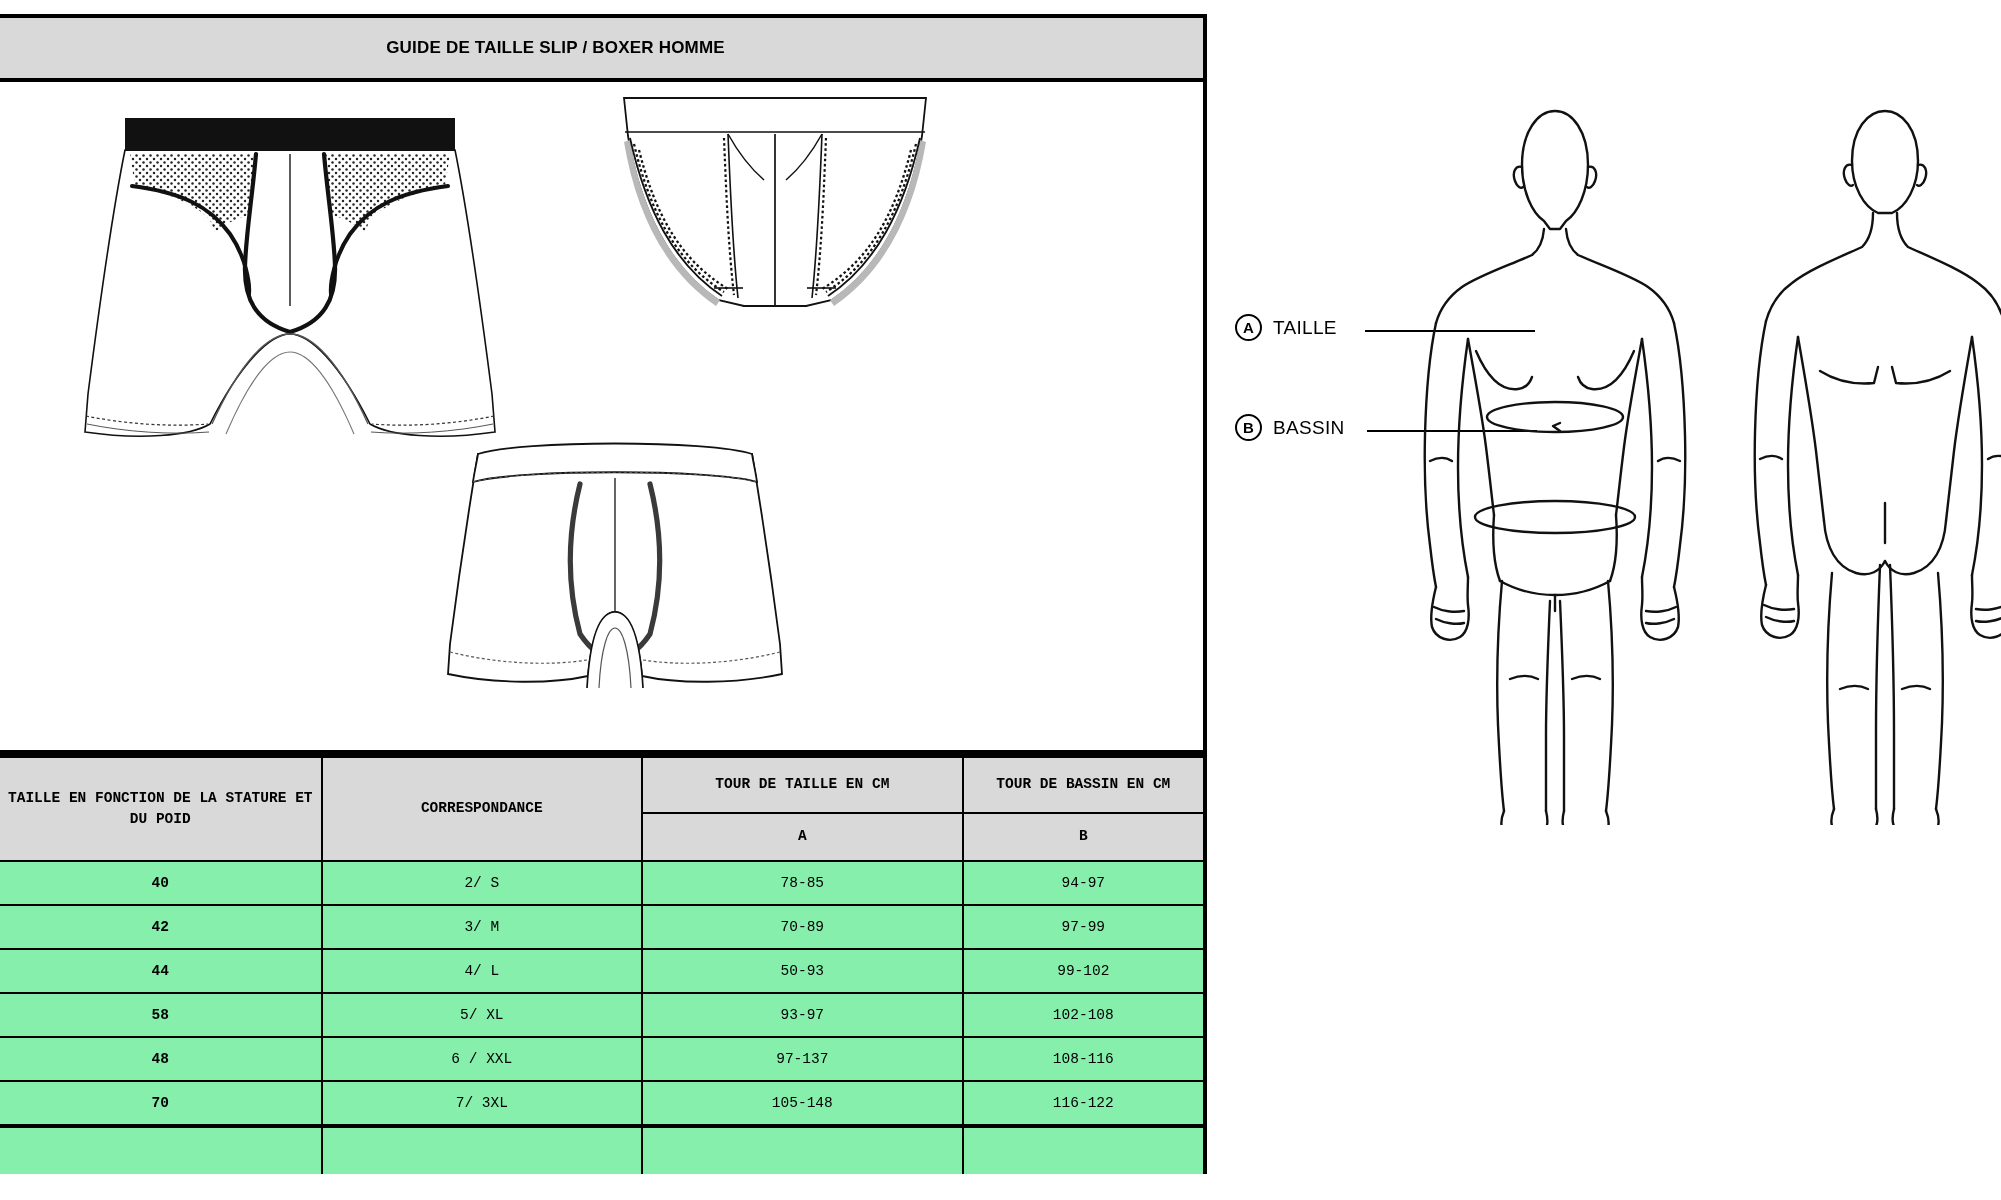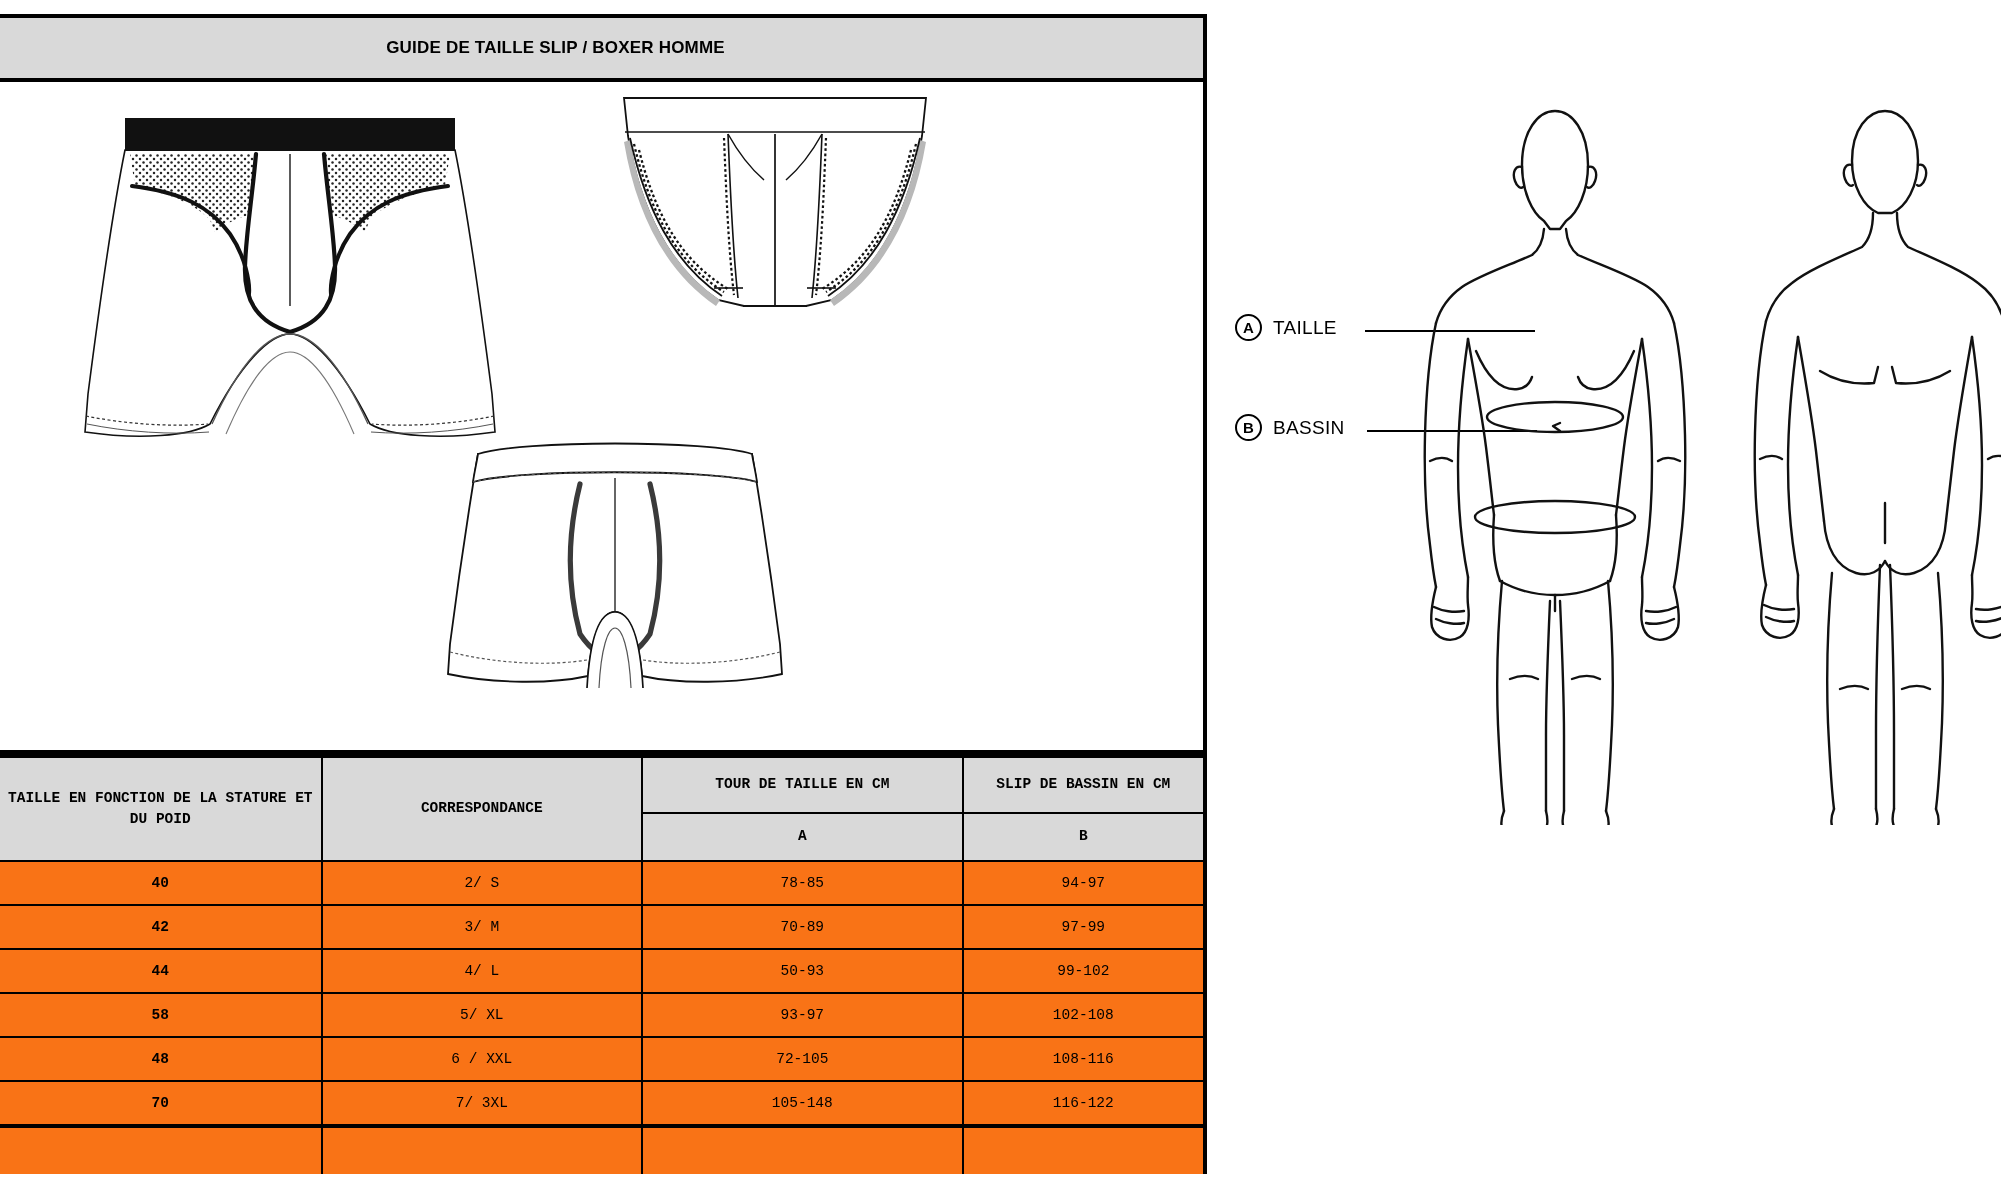--- a/index.html
+++ b/index.html
@@ -49,21 +49,21 @@
   }
   table.sizes th,table.sizes td{
     border:2px solid #000;
     text-align:center;
     vertical-align:middle;
     font-size:14.5px;
     color:#000;
     padding:0;
   }
   table.sizes th{background:#d9d9d9;font-weight:bold;line-height:1.45;}
-  table.sizes td{background:#f97316;height:42px;}
+  table.sizes td{background:#86efac;height:42px;}
   table.sizes tr.data td:first-child{font-weight:bold;}
   table.sizes td:first-child,table.sizes th:first-child{border-left:none;}
   table.sizes th.r-edge,table.sizes td.r-edge{border-right-width:4px;}
   table.sizes tr.head-top th{border-top-width:4px;}
   .c1{width:321px;} .c2{width:320px;} .c3{width:320px;} .c4{width:242px;}
   .hgroup{height:54px;}
   .hsub{height:46px;font-size:15px;}
   .htall{height:100px;}
   tr.empty td{height:46px;border-bottom:none;}
 
@@ -217,21 +217,21 @@
         <col class="c1">
           <col class="c2">
           <col class="c3">
           <col class="c4">
       </colgroup>
       <thead>
         <tr class="head-top">
           <th class="htall" rowspan="2">TAILLE EN FONCTION DE LA STATURE ET DU POID</th>
           <th class="htall" rowspan="2">CORRESPONDANCE</th>
           <th class="hgroup">TOUR DE TAILLE EN CM</th>
-          <th class="hgroup r-edge">SLIP DE BASSIN EN CM</th>
+          <th class="hgroup r-edge">TOUR DE BASSIN EN CM</th>
         </tr>
         <tr>
           <th class="hsub">A</th>
           <th class="hsub r-edge">B</th>
         </tr>
       </thead>
       <tbody>
         <tr class="data">
           <td>40</td>
           <td>2/ S</td>
@@ -252,21 +252,21 @@
         </tr>
         <tr class="data">
           <td>58</td>
           <td>5/ XL</td>
           <td>93-97</td>
           <td class="r-edge">102-108</td>
         </tr>
         <tr class="data">
           <td>48</td>
           <td>6 / XXL</td>
-          <td>72-105</td>
+          <td>97-137</td>
           <td class="r-edge">108-116</td>
         </tr>
         <tr class="data">
           <td>70</td>
           <td>7/ 3XL</td>
           <td>105-148</td>
           <td class="r-edge">116-122</td>
         </tr>
         <tr class="empty">
           <td style="border-top-width:4px;"></td>

